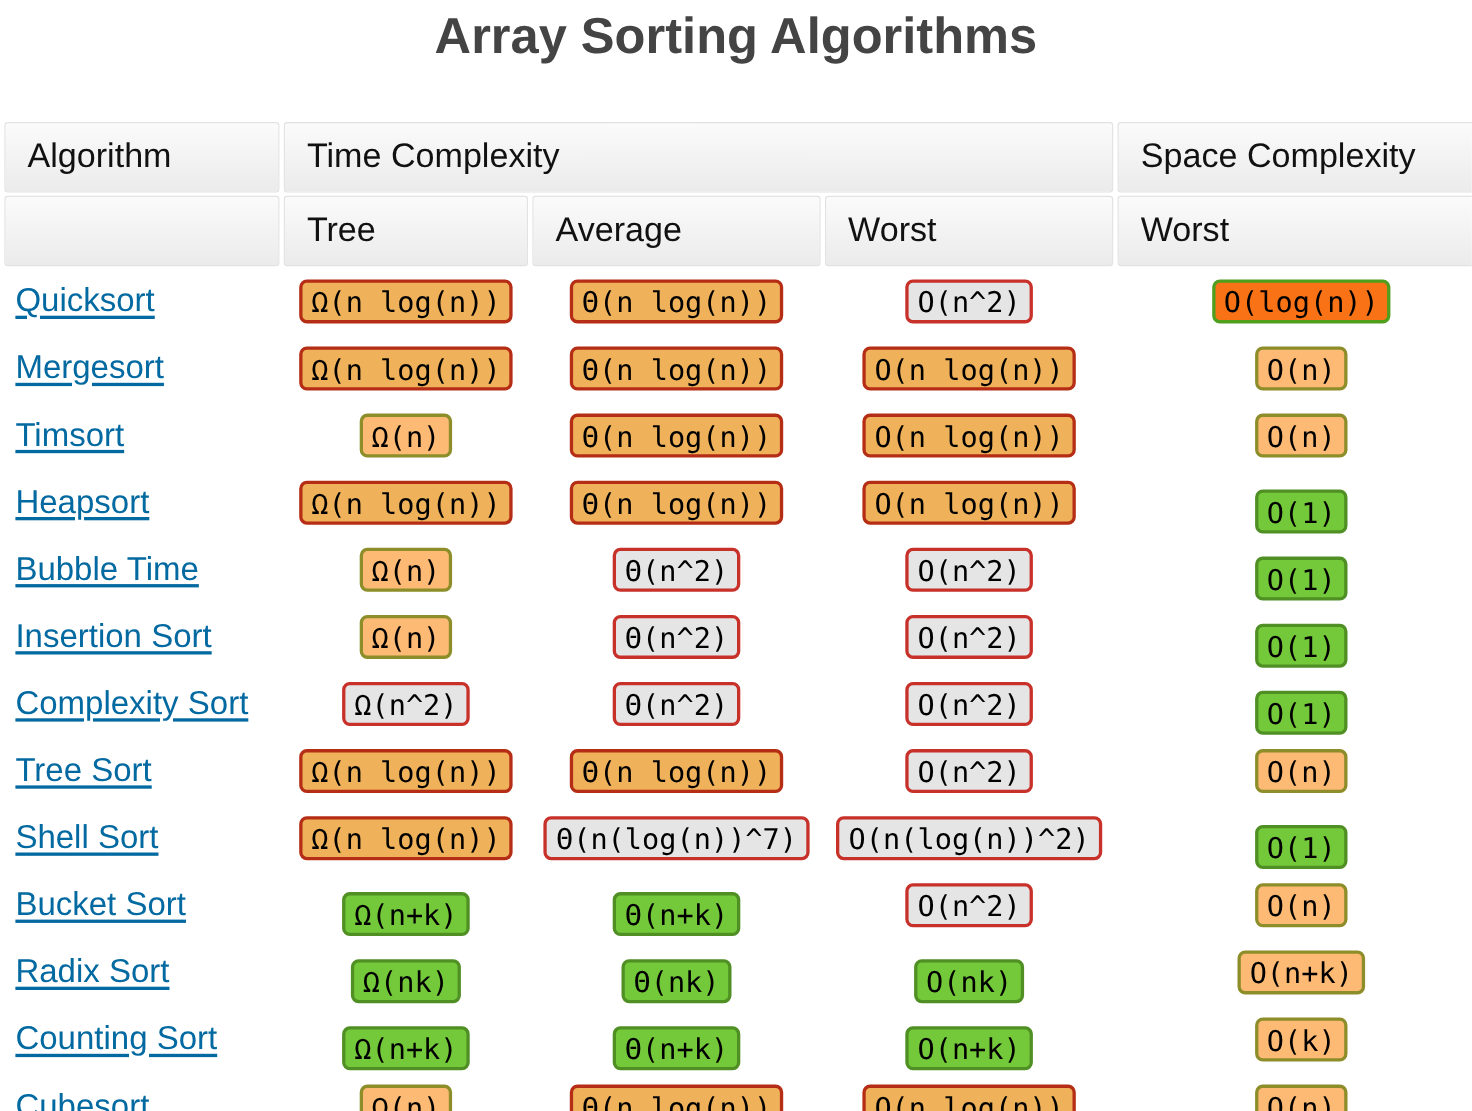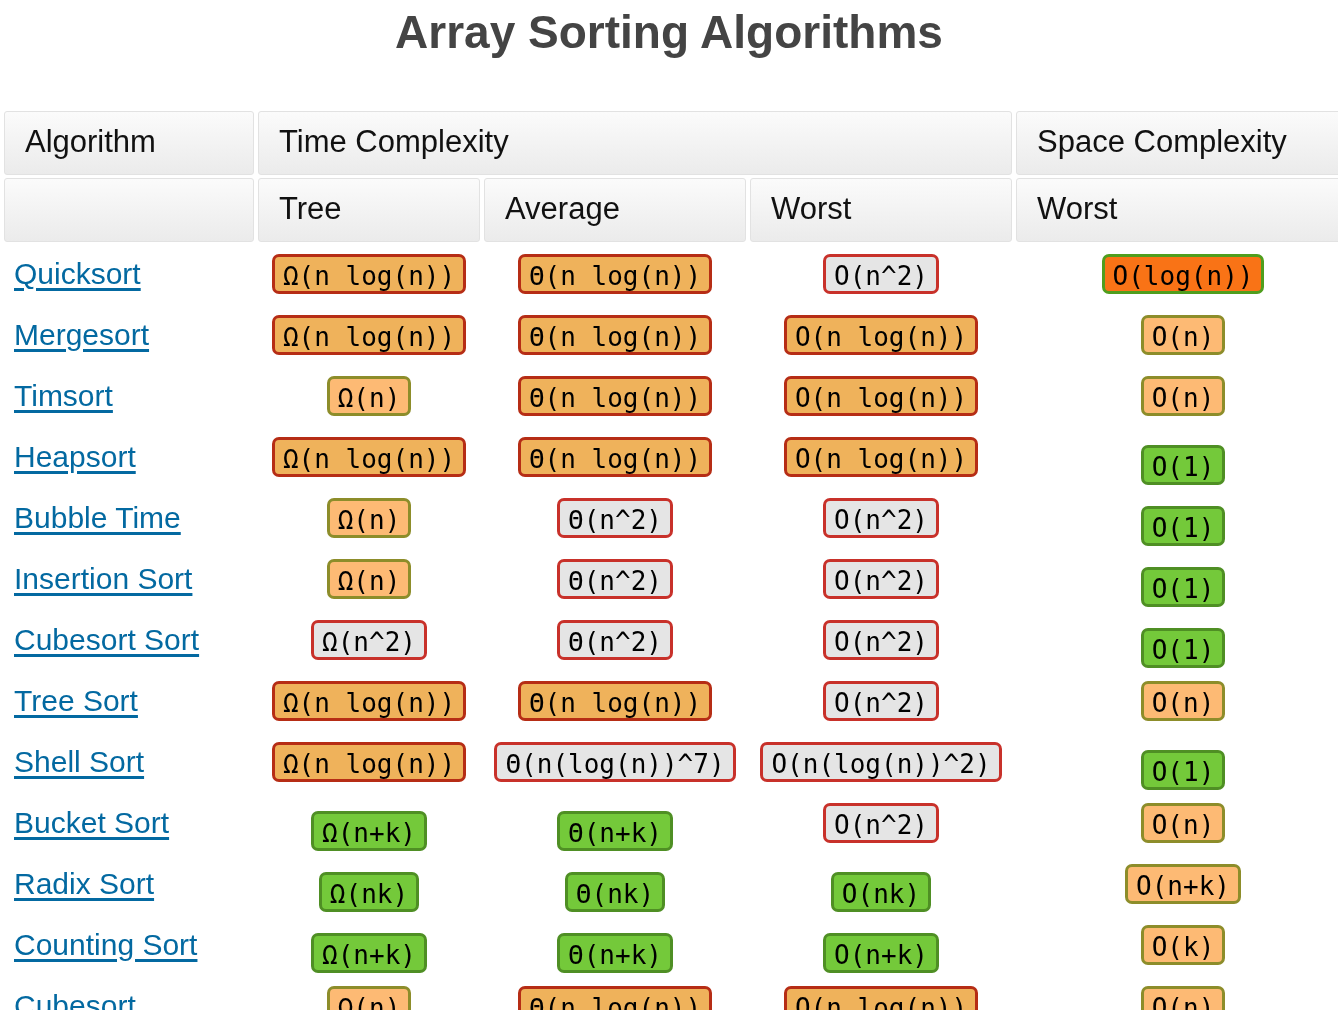--- a/index.html
+++ b/index.html
@@ -187,21 +187,21 @@
           <td class="badge-cell"><span class="badge sev-green">O(1)</span></td>
         </tr>
         <tr>
           <td class="algo-cell"><a class="algo-link">Insertion Sort</a></td>
           <td class="badge-cell"><span class="badge sev-yellow">Ω(n)</span></td>
           <td class="badge-cell"><span class="badge sev-red">Θ(n^2)</span></td>
           <td class="badge-cell"><span class="badge sev-red">O(n^2)</span></td>
           <td class="badge-cell"><span class="badge sev-green">O(1)</span></td>
         </tr>
         <tr>
-          <td class="algo-cell"><a class="algo-link">Cubesort Sort</a></td>
+          <td class="algo-cell"><a class="algo-link">Complexity Sort</a></td>
           <td class="badge-cell"><span class="badge sev-red">Ω(n^2)</span></td>
           <td class="badge-cell"><span class="badge sev-red">Θ(n^2)</span></td>
           <td class="badge-cell"><span class="badge sev-red">O(n^2)</span></td>
           <td class="badge-cell"><span class="badge sev-green">O(1)</span></td>
         </tr>
         <tr>
           <td class="algo-cell"><a class="algo-link">Tree Sort</a></td>
           <td class="badge-cell"><span class="badge sev-orange">Ω(n log(n))</span></td>
           <td class="badge-cell"><span class="badge sev-orange">Θ(n log(n))</span></td>
           <td class="badge-cell"><span class="badge sev-red">O(n^2)</span></td>

